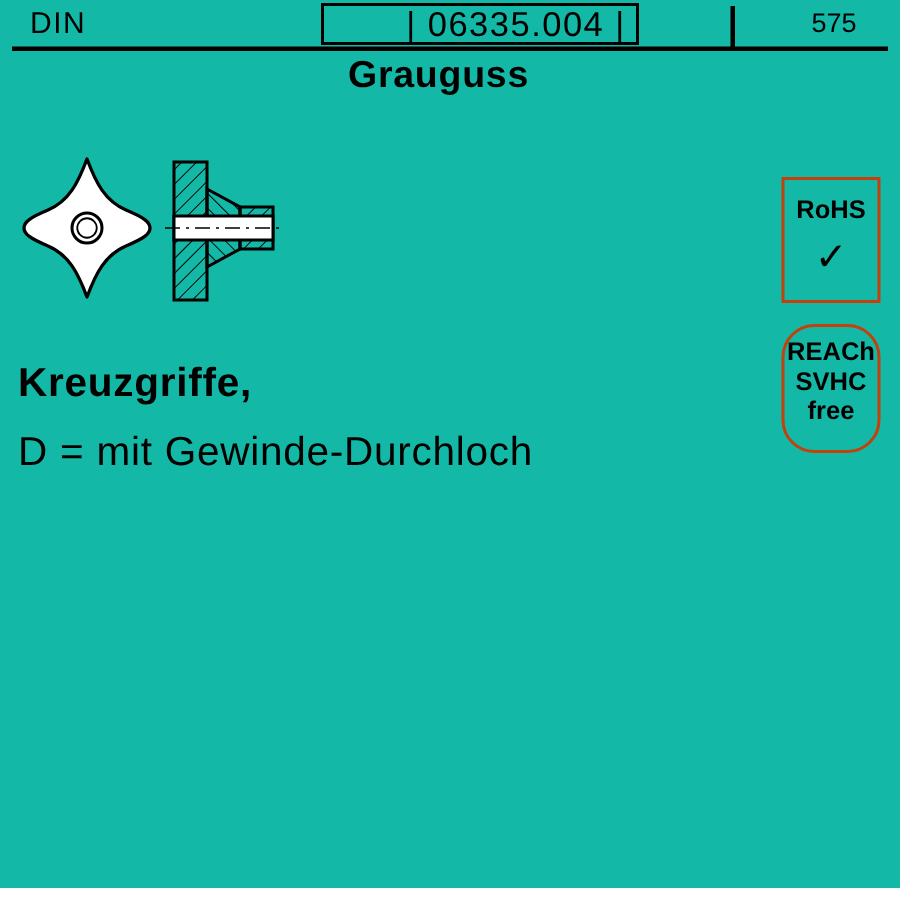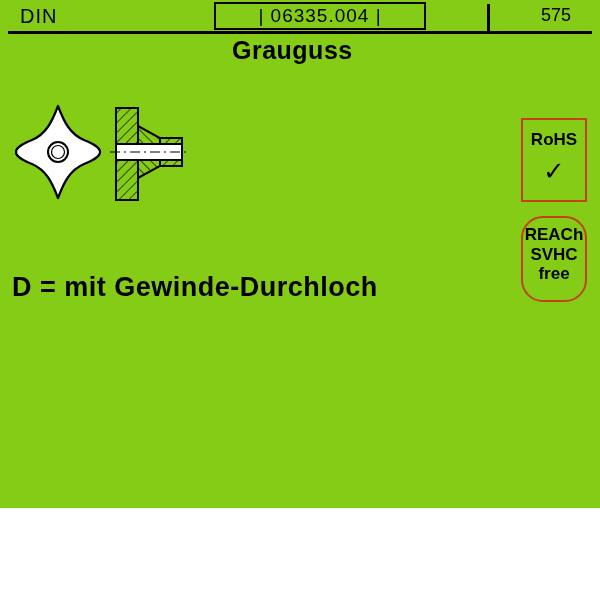--- a/index.html
+++ b/index.html
@@ -14,22 +14,22 @@
     color: #000000;
     position: relative;
     overflow: hidden;
   }
 
   .sheet {
     position: absolute;
     left: 0;
     top: 0;
     width: 600px;
-    height: 508px;
-    background: #84cc16;
+    height: 592px;
+    background: #14b8a6;
   }
 
   
   .header {
     position: absolute;
     left: 6px;
     top: 4px;
     width: 588px;
     height: 26px;
   }
@@ -51,22 +51,23 @@
   }
   .hdr-art {
     position: absolute;
     left: 0;
     top: 0;
     width: 100%;
     height: 100%;
     display: flex;
     align-items: center;
     justify-content: center;
-    font-size: 19px;
+    font-size: 23px;
     letter-spacing: 1px;
+    padding-left: 24px;
   }
   .hdr-num {
     position: absolute;
     left: 535px;
     top: 1px;
     font-size: 18px;
     text-align: center;
   }
 
   
@@ -130,23 +131,23 @@
     position: absolute;
     left: 12px;
     top: 240px;
     font-size: 27px;
     font-weight: bold;
     letter-spacing: 0.5px;
   }
   .caption-2 {
     position: absolute;
     left: 12px;
-    top: 272px;
+    top: 286px;
     font-size: 27px;
-    font-weight: bold;
+    font-weight: normal;
     letter-spacing: 0.5px;
   }
 
   
   .badge {
     position: absolute;
     border: 2px solid #c2410c;
     box-sizing: border-box;
     text-align: center;
   }
@@ -237,20 +238,21 @@
 
         <rect x="150" y="38" width="22" height="28" fill="url(#hatchA)" stroke="#000" stroke-width="2"></rect>
 
         <rect x="106" y="44" width="66" height="16" fill="#ffffff" stroke="#000" stroke-width="2"></rect>
 
         <line x1="100" y1="52" x2="180" y2="52" stroke="#000" stroke-width="1" stroke-dasharray="10 4 2 4"></line>
       </g>
     </svg>
   </div>
 
+  <div class="caption-1">Kreuzgriffe,</div>
   <div class="caption-2">D = mit Gewinde-Durchloch</div>
 
   <div class="badge badge-rohs">
     <div class="b-line1">RoHS</div>
     <div class="b-check">✓</div>
   </div>
 
   <div class="badge badge-reach">
     <div class="b-line b-first">REACh</div>
     <div class="b-line">SVHC</div>

